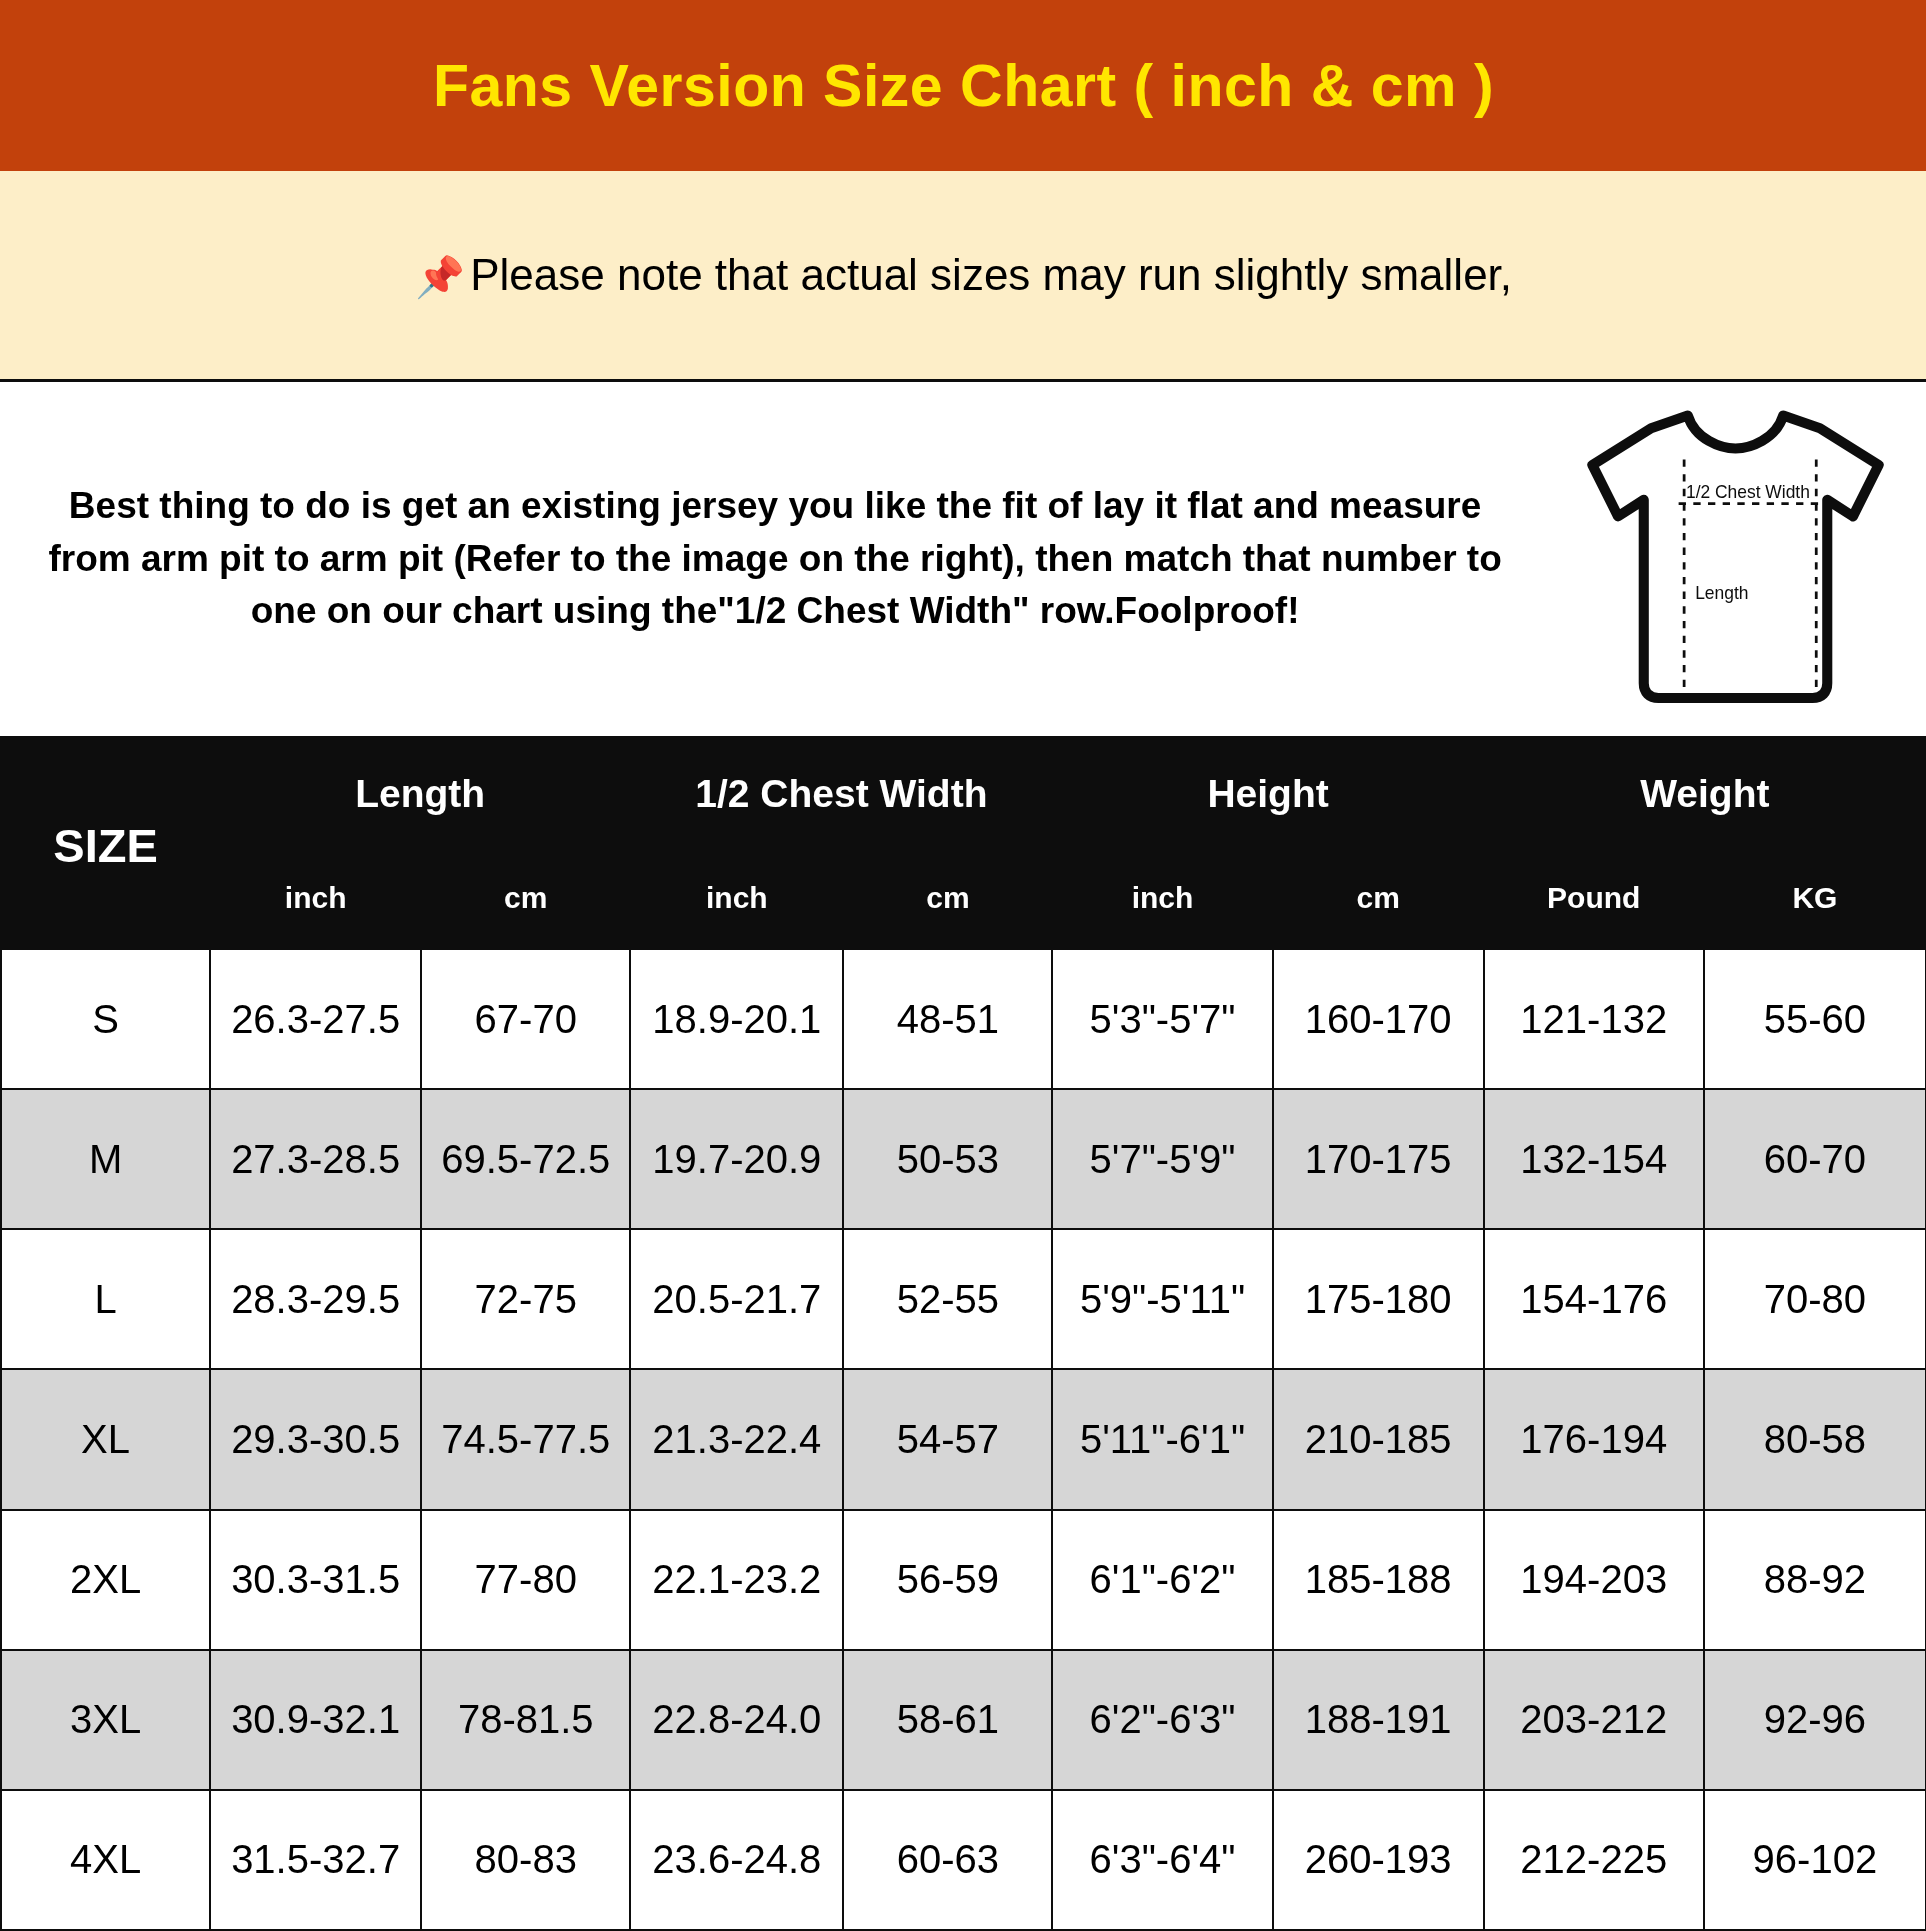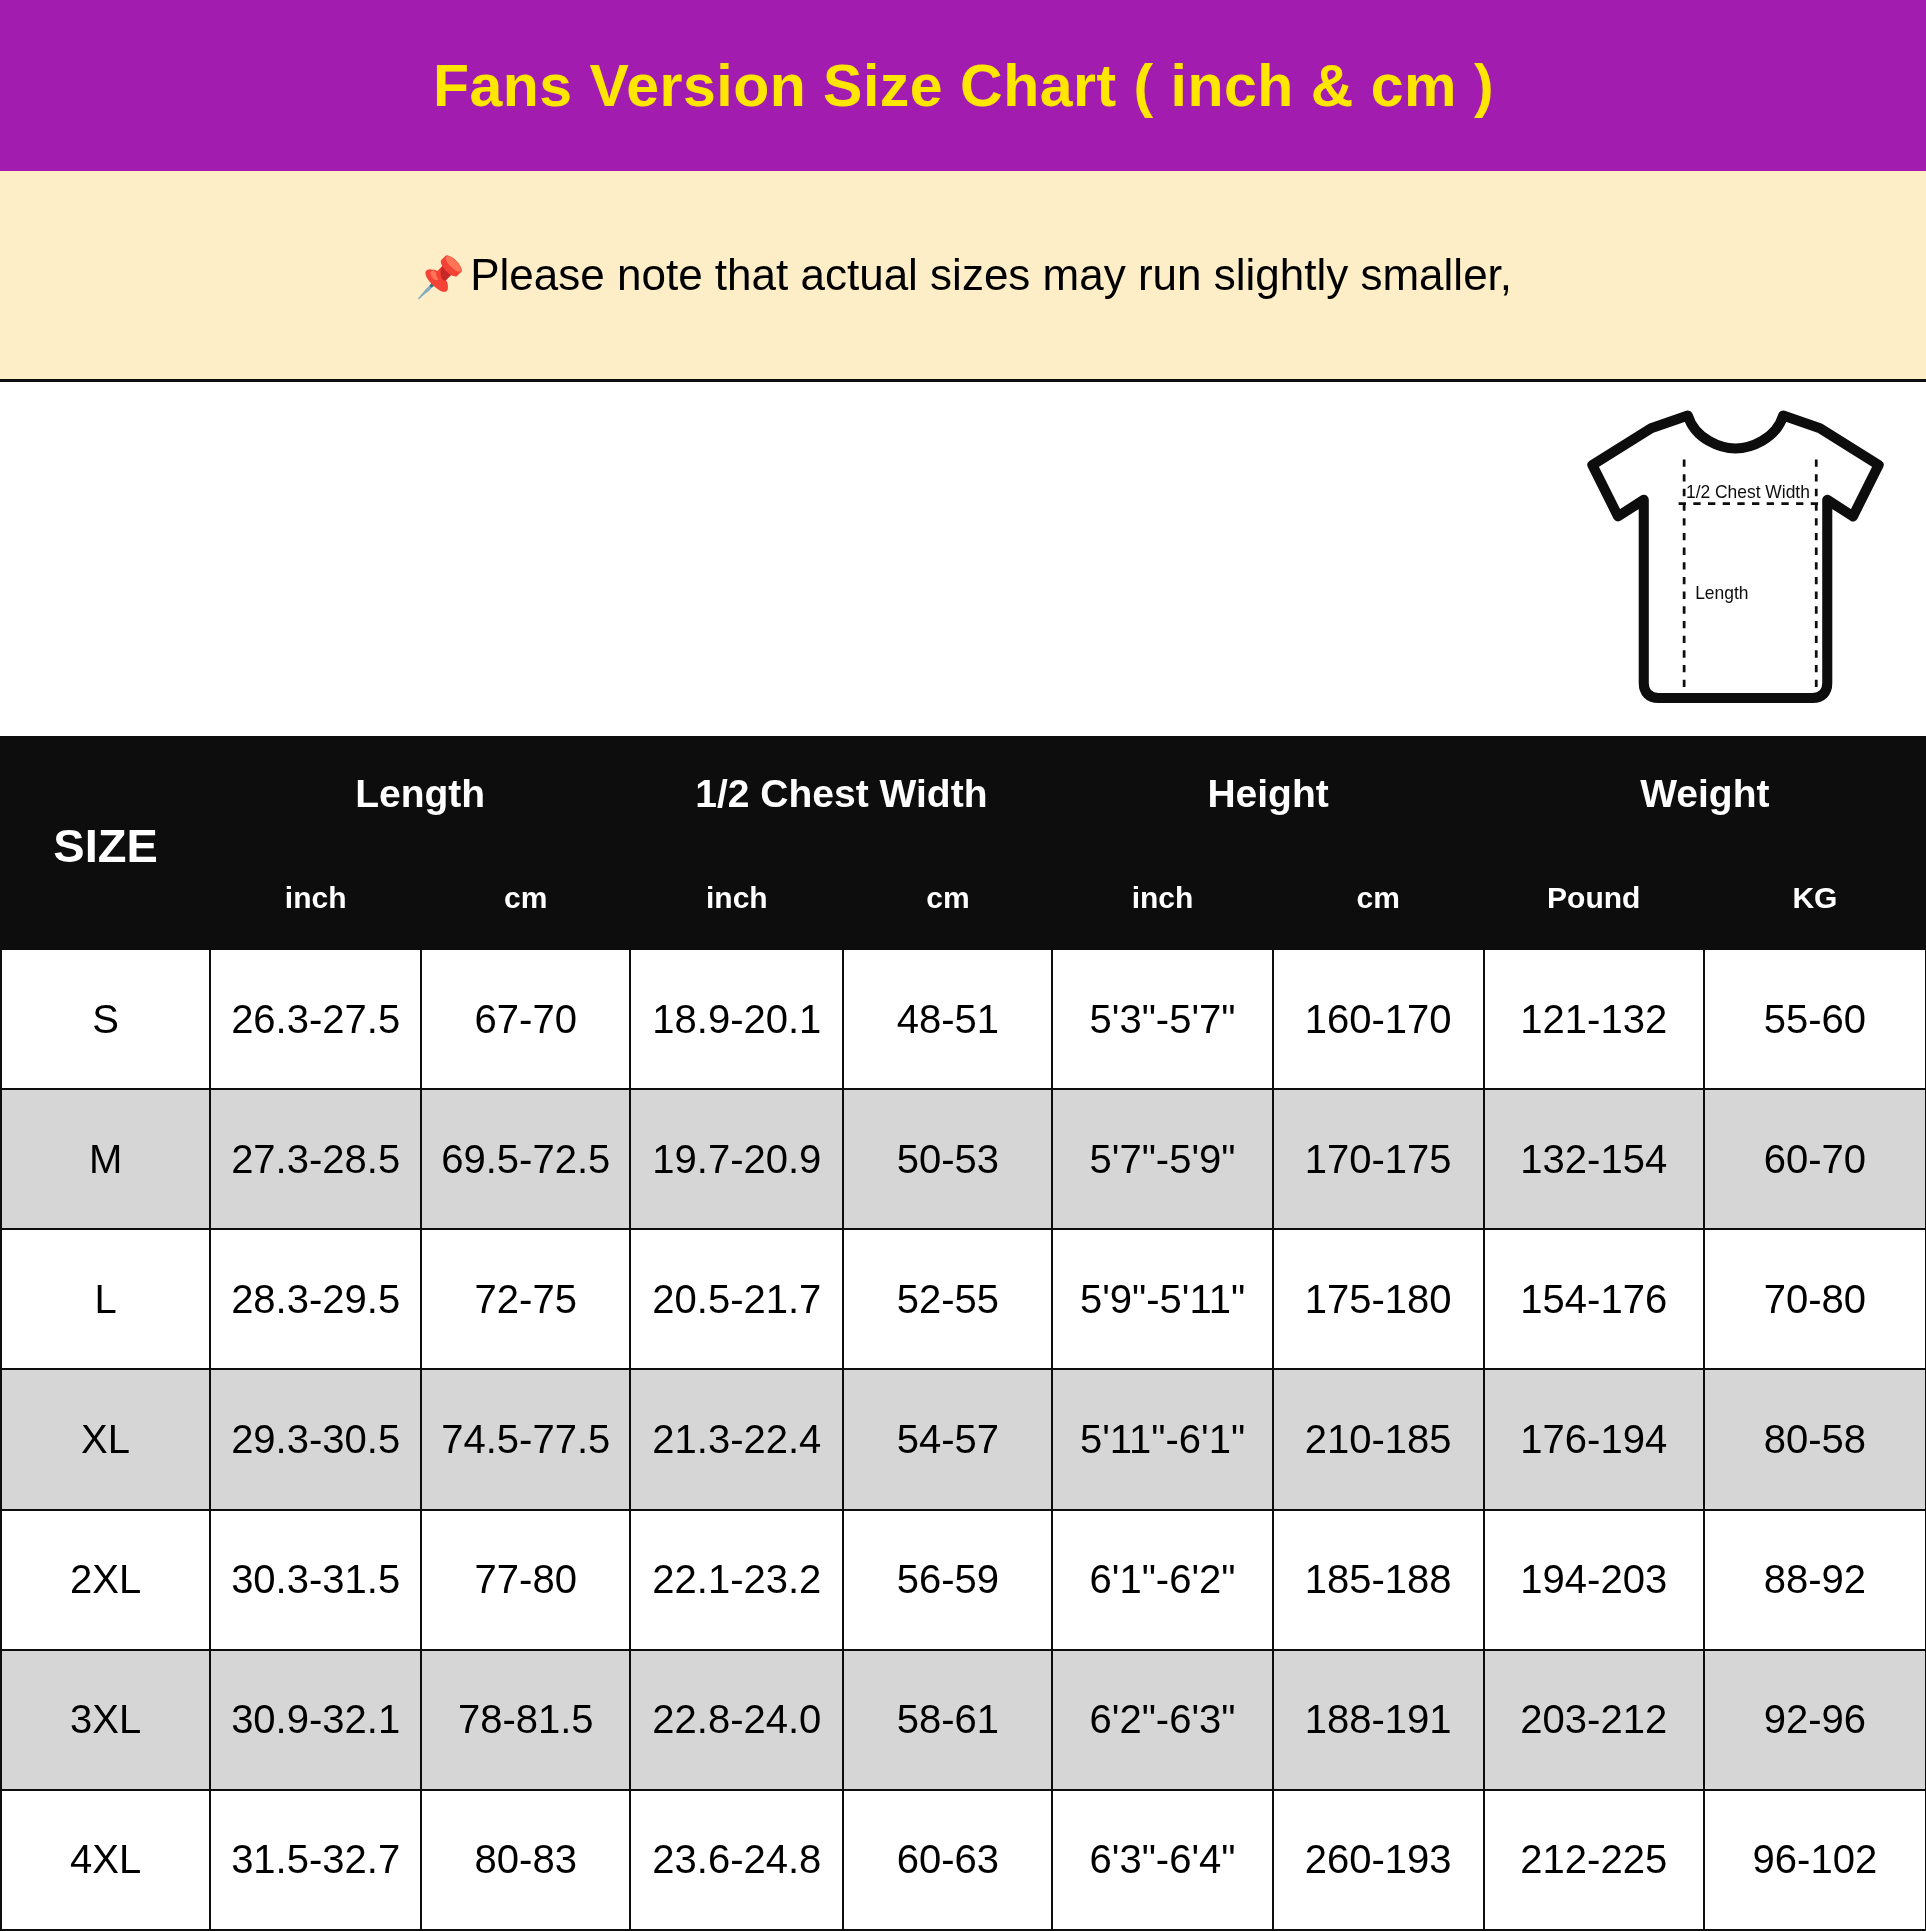--- a/index.html
+++ b/index.html
@@ -17,21 +17,21 @@
   .page {
     width: 1927px;
     height: 1931px;
     display: flex;
     flex-direction: column;
     box-sizing: border-box;
   }
 
   
   .title-bar {
-    background: #a21caf;
+    background: #c2410c;
     height: 171px;
     display: flex;
     align-items: center;
     justify-content: center;
   }
   .title-bar .title {
     color: #ffe600;
     font-size: 59px;
     font-weight: bold;
     letter-spacing: 0.5px;
@@ -175,20 +175,21 @@
 
   <div class="note-band">
     <div class="note-line">
       <span class="pin-icon">📌</span>
       <span>Please note that actual sizes may run slightly smaller,</span>
     </div>
   </div>
 
   <div class="help-section">
     <div class="help-text">
+      <div class="help-body">Best thing to do is get an existing jersey you like the fit of lay it flat and measure from arm pit to arm pit (Refer to the image on the right), then match that number to one on our chart using the"1/2 Chest Width" row.Foolproof!</div>
     </div>
     <div class="shirt-wrap">
       <svg width="367" height="303" viewBox="0 0 400 330">
         <path d="M120 22 L160 8 C168 34 196 44 212 44 C228 44 256 34 264 8 L304 22
                  L368 62 L340 118 L312 100 L312 300 C312 310 306 316 296 316
                  L128 316 C118 316 112 310 112 300 L112 100 L84 118 L56 62 Z" fill="#ffffff" stroke="#0d0d0d" stroke-width="11" stroke-linejoin="round"></path>
         <line x1="156" y1="56" x2="156" y2="312" stroke="#0d0d0d" stroke-width="3" stroke-dasharray="8 8"></line>
         <line x1="300" y1="56" x2="300" y2="312" stroke="#0d0d0d" stroke-width="3" stroke-dasharray="8 8"></line>
         <line x1="150" y1="104" x2="306" y2="104" stroke="#0d0d0d" stroke-width="3" stroke-dasharray="8 8"></line>
         <text x="158" y="98" font-family="Liberation Sans, sans-serif" font-size="19" fill="#0d0d0d">1/2 Chest Width</text>

